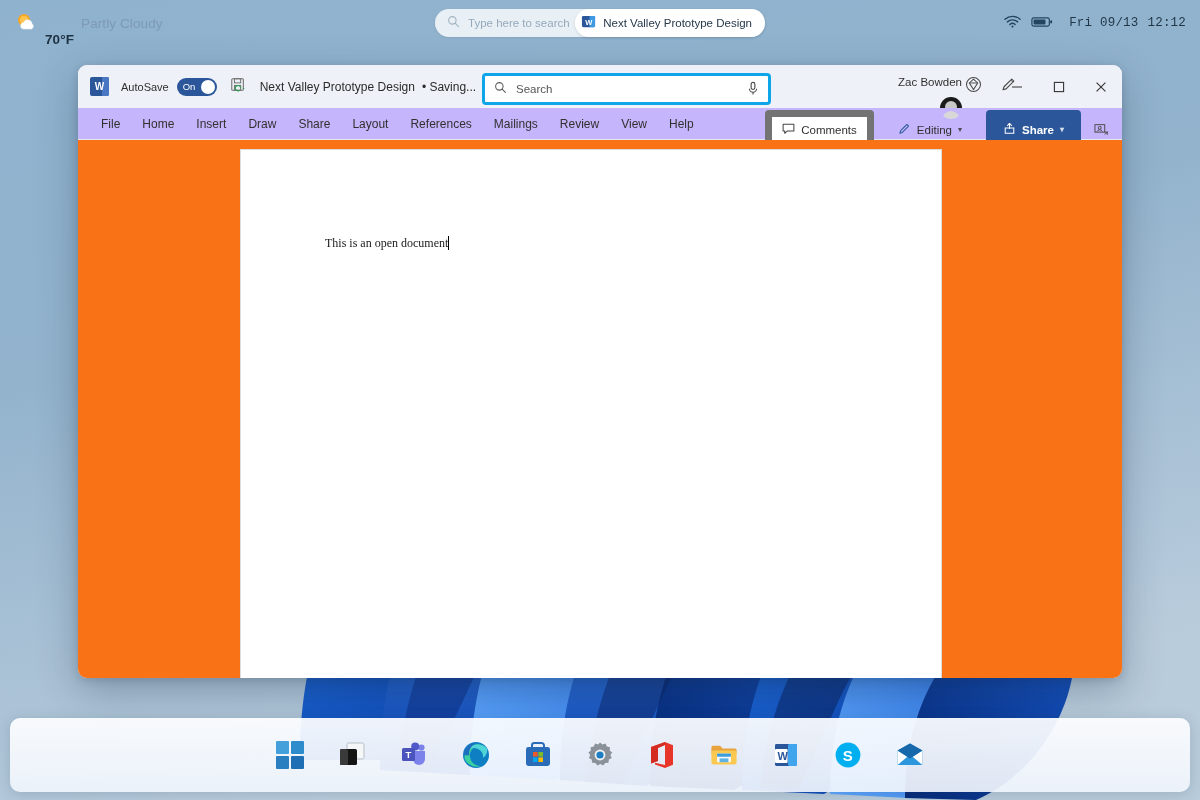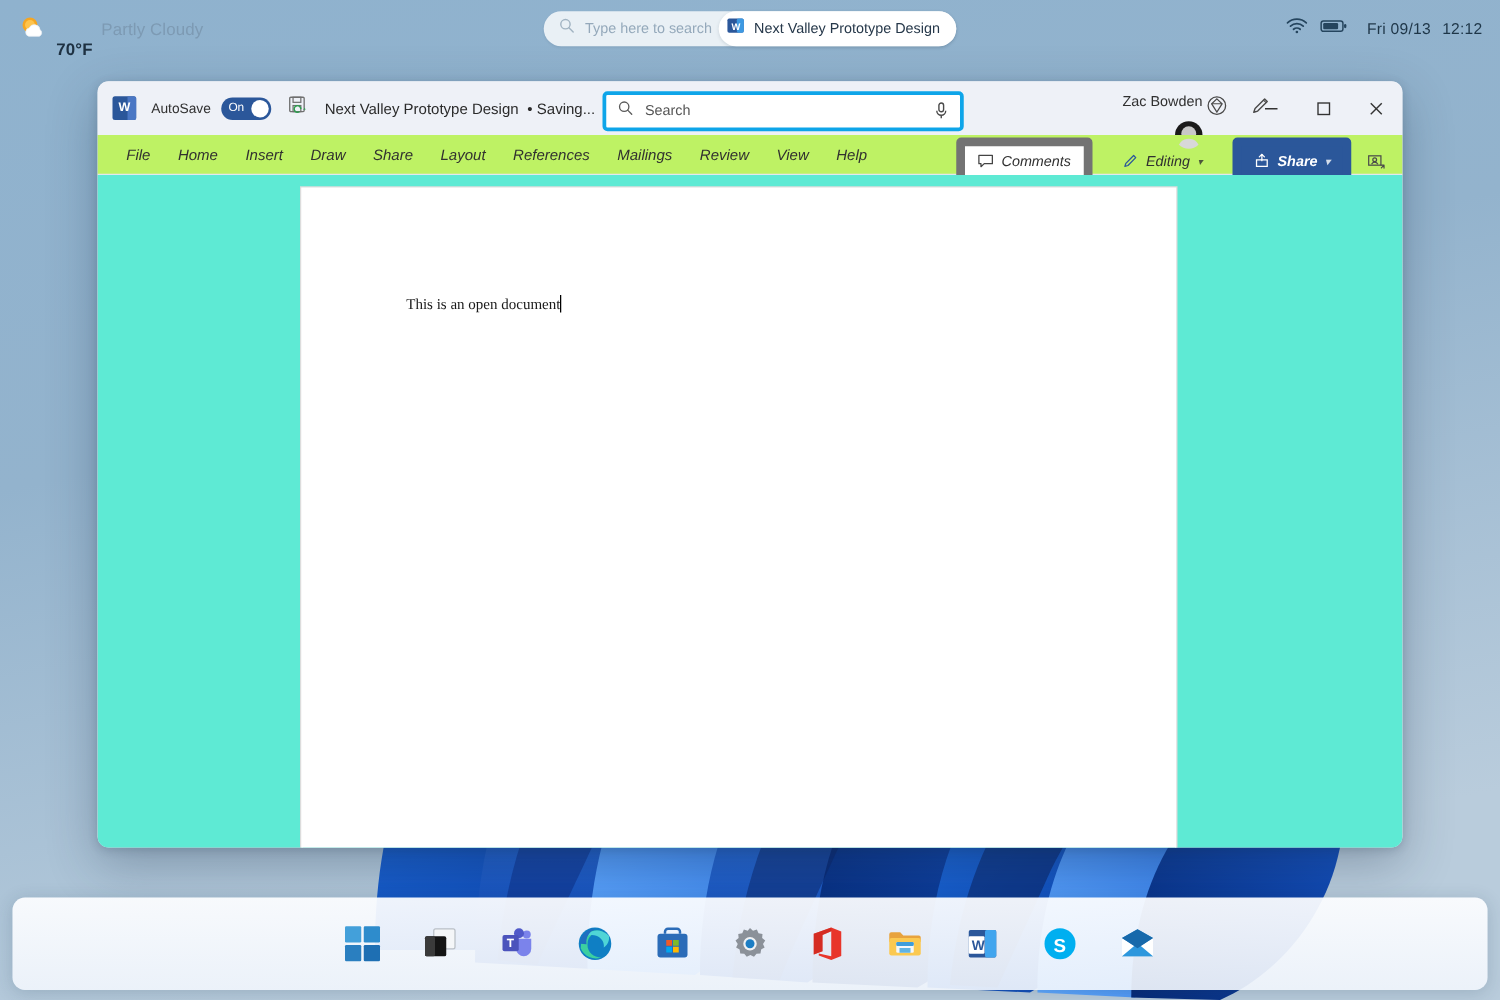--- a/index.html
+++ b/index.html
@@ -67,21 +67,21 @@
   #search-pill .label {
     font-size: 11.5px; color: #26384a; white-space: nowrap;
   }
 
   #tray {
     position: absolute; right: 14px; top: 0; height: 46px;
     display: flex; align-items: center; gap: 10px;
   }
   #tray .clock {
     font-size: 12.5px; color: #1e3648; letter-spacing: .2px;
-    display: flex; gap: 9px; margin-left: 6px;
+    display: flex; gap: 9px; margin-left: 6px; font-family: Liberation Mono, monospace;
   }
 
   
   #word-window {
     position: absolute; left: 78px; top: 65px;
     width: 1044px; height: 613px;
     border-radius: 9px;
     background: #eef1f7;
     box-shadow: 0 14px 40px rgba(25,45,70,.30), 0 2px 8px rgba(25,45,70,.18);
     overflow: hidden;
@@ -170,25 +170,24 @@
     height: 43px; display: flex; align-items: center;
   }
   .wc-btn {
     width: 42px; height: 43px;
     display: flex; align-items: center; justify-content: center;
   }
 
   
   #ribbon-row {
     height: 31px; width: 100%;
-    background: #bef264;
+    background: #c4b5fd;
     display: flex; align-items: center;
     position: relative;
     border-bottom: 1px solid #e3e7ee;
-    font-style: italic;
   }
   #ribbon-tabs {
     display: flex; align-items: center; margin-left: 12px; gap: 0px;
   }
   .ribbon-tab {
     font-size: 12px; color: #31312f;
     padding: 4px 11px; border-radius: 4px;
     white-space: nowrap;
   }
   #ribbon-right {
@@ -210,21 +209,21 @@
   }
   .chev { font-size: 8px; opacity: .8; }
   #pin-btn {
     width: 26px; height: 25px;
     display: flex; align-items: center; justify-content: center;
   }
 
   
   #doc-canvas {
     width: 100%; height: calc(100% - 74px);
-    background: #5eead4;
+    background: #f97316;
     position: relative;
   }
   #page {
     position: absolute; left: 163px; top: 10px;
     width: 700px; height: 560px;
     background: #fff;
     box-shadow: 0 0 0 1px #dcdcdc;
   }
   #page-text {
     position: absolute; left: 84px; top: 86px;

